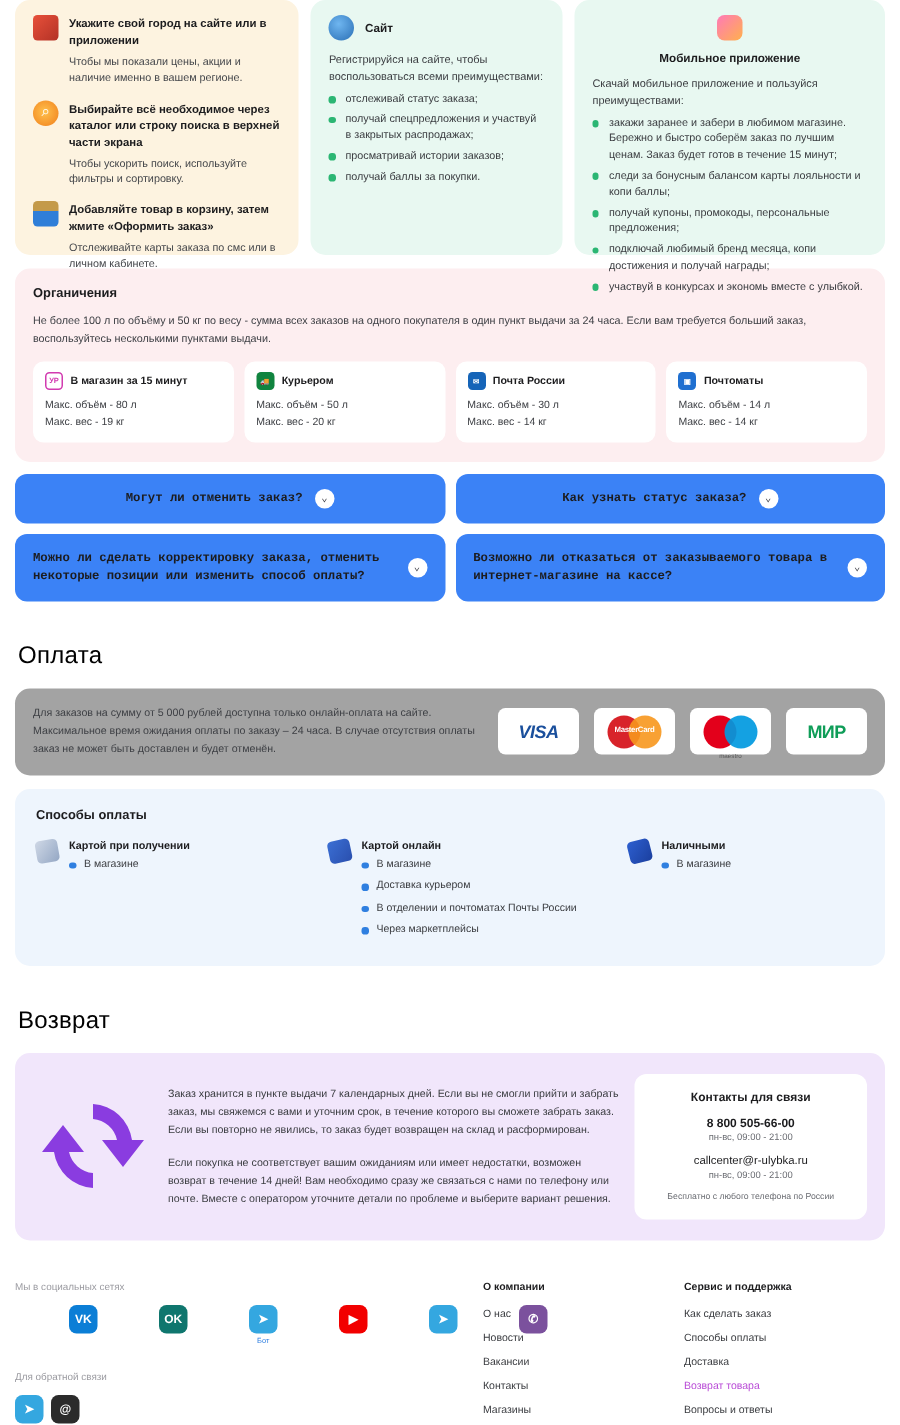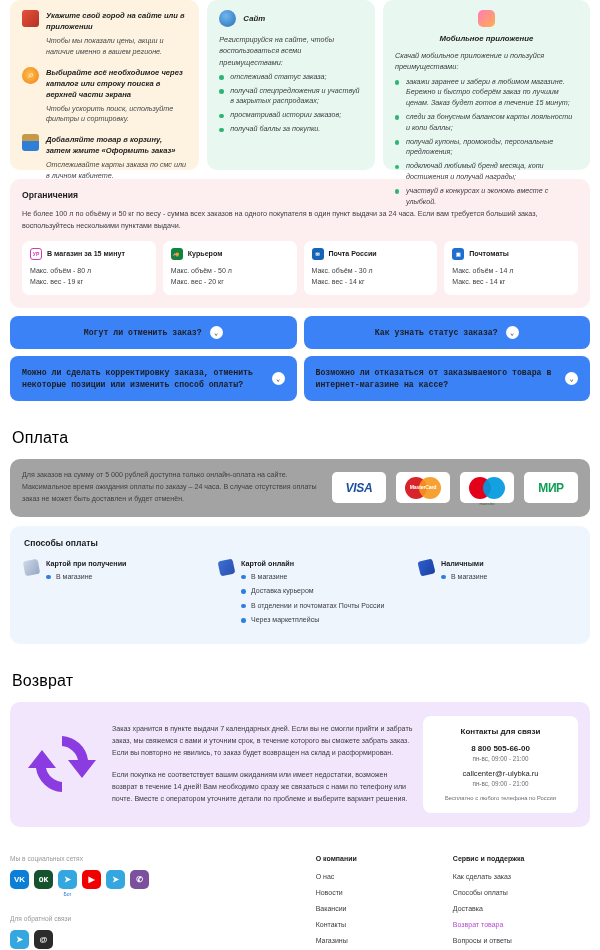--- a/index.html
+++ b/index.html
@@ -7,21 +7,21 @@
     width: 600px;
     height: 950px;
     background: #ffffff;
     font-family: "Liberation Sans", sans-serif;
     color: #1c1c1e;
     overflow: hidden;
   }
   .page { width: 600px; height: 950px; position: relative; padding: 0 10px; }
 
   
-  .cards-row { display: flex; gap: 8px; align-items: flex-start; font-style: italic; }
+  .cards-row { display: flex; gap: 8px; align-items: flex-start; }
   .info-card { border-radius: 10px; padding: 10px 12px 14px 12px; }
   .card-beige { background: #fdf3e0; width: 192px; height: 170px; }
   .card-mint  { background: #e8f8f1; width: 170px; height: 170px; }
   .card-mint2 { background: #e8f8f1; width: 210px; height: 170px; }
 
   .ic-row { display: flex; gap: 7px; align-items: flex-start; margin-bottom: 4px; }
   .ic-glyph { flex: 0 0 auto; width: 17px; height: 17px; border-radius: 4px;
               display: flex; align-items: center; justify-content: center;
               font-size: 10px; line-height: 1; overflow: hidden; }
   .ic-title { font-size: 7.6px; font-weight: bold; line-height: 1.45; color: #1c1c1e; }
@@ -122,24 +122,24 @@
   .cc-mail { font-size: 7.6px; color: #1c1c1e; margin-top: 7px; }
   .cc-note { font-size: 5.8px; color: #6a6c72; margin-top: 8px; }
 
   
   .footer { margin-top: 28px; display: flex; gap: 0; }
   .f-social { width: 312px; }
   .f-label { font-size: 6.6px; color: #9a9aa0; margin-bottom: 8px; }
   .soc-row { display: flex; gap: 5px; align-items: flex-start; }
   .soc { width: 19px; height: 19px; border-radius: 5px; display: flex; align-items: center;
          justify-content: center; color: #fff; font-size: 8px; font-weight: bold; }
-  .soc-wrap { display: flex; flex-direction: column; align-items: center; gap: 2px; }
+  .soc-wrap { display: flex; flex-direction: column; align-items: center; gap: 2px; margin-left: 36px; }
   .bot-tag { font-size: 5px; color: #2f7fe0; }
   .s-vk { background: #0b7ed6; }
-  .s-ok { background: #14532d; font-family: Liberation Mono, monospace; }
+  .s-ok { background: #0f766e; }
   .s-tg { background: #34a7e0; }
   .s-yt { background: #f20000; }
   .s-vb { background: #7b519d; }
   .s-at { background: #2b2b2b; }
   .f-col { width: 140px; }
   .f-col h4 { font-size: 7px; font-weight: bold; color: #1c1c1e; margin-bottom: 11px; }
   .f-col a { display: block; font-size: 7px; color: #3a3c40; text-decoration: none; margin-bottom: 9px; }
   .f-col a.accent { color: #b84ad6; }
 </style>
 </head>

